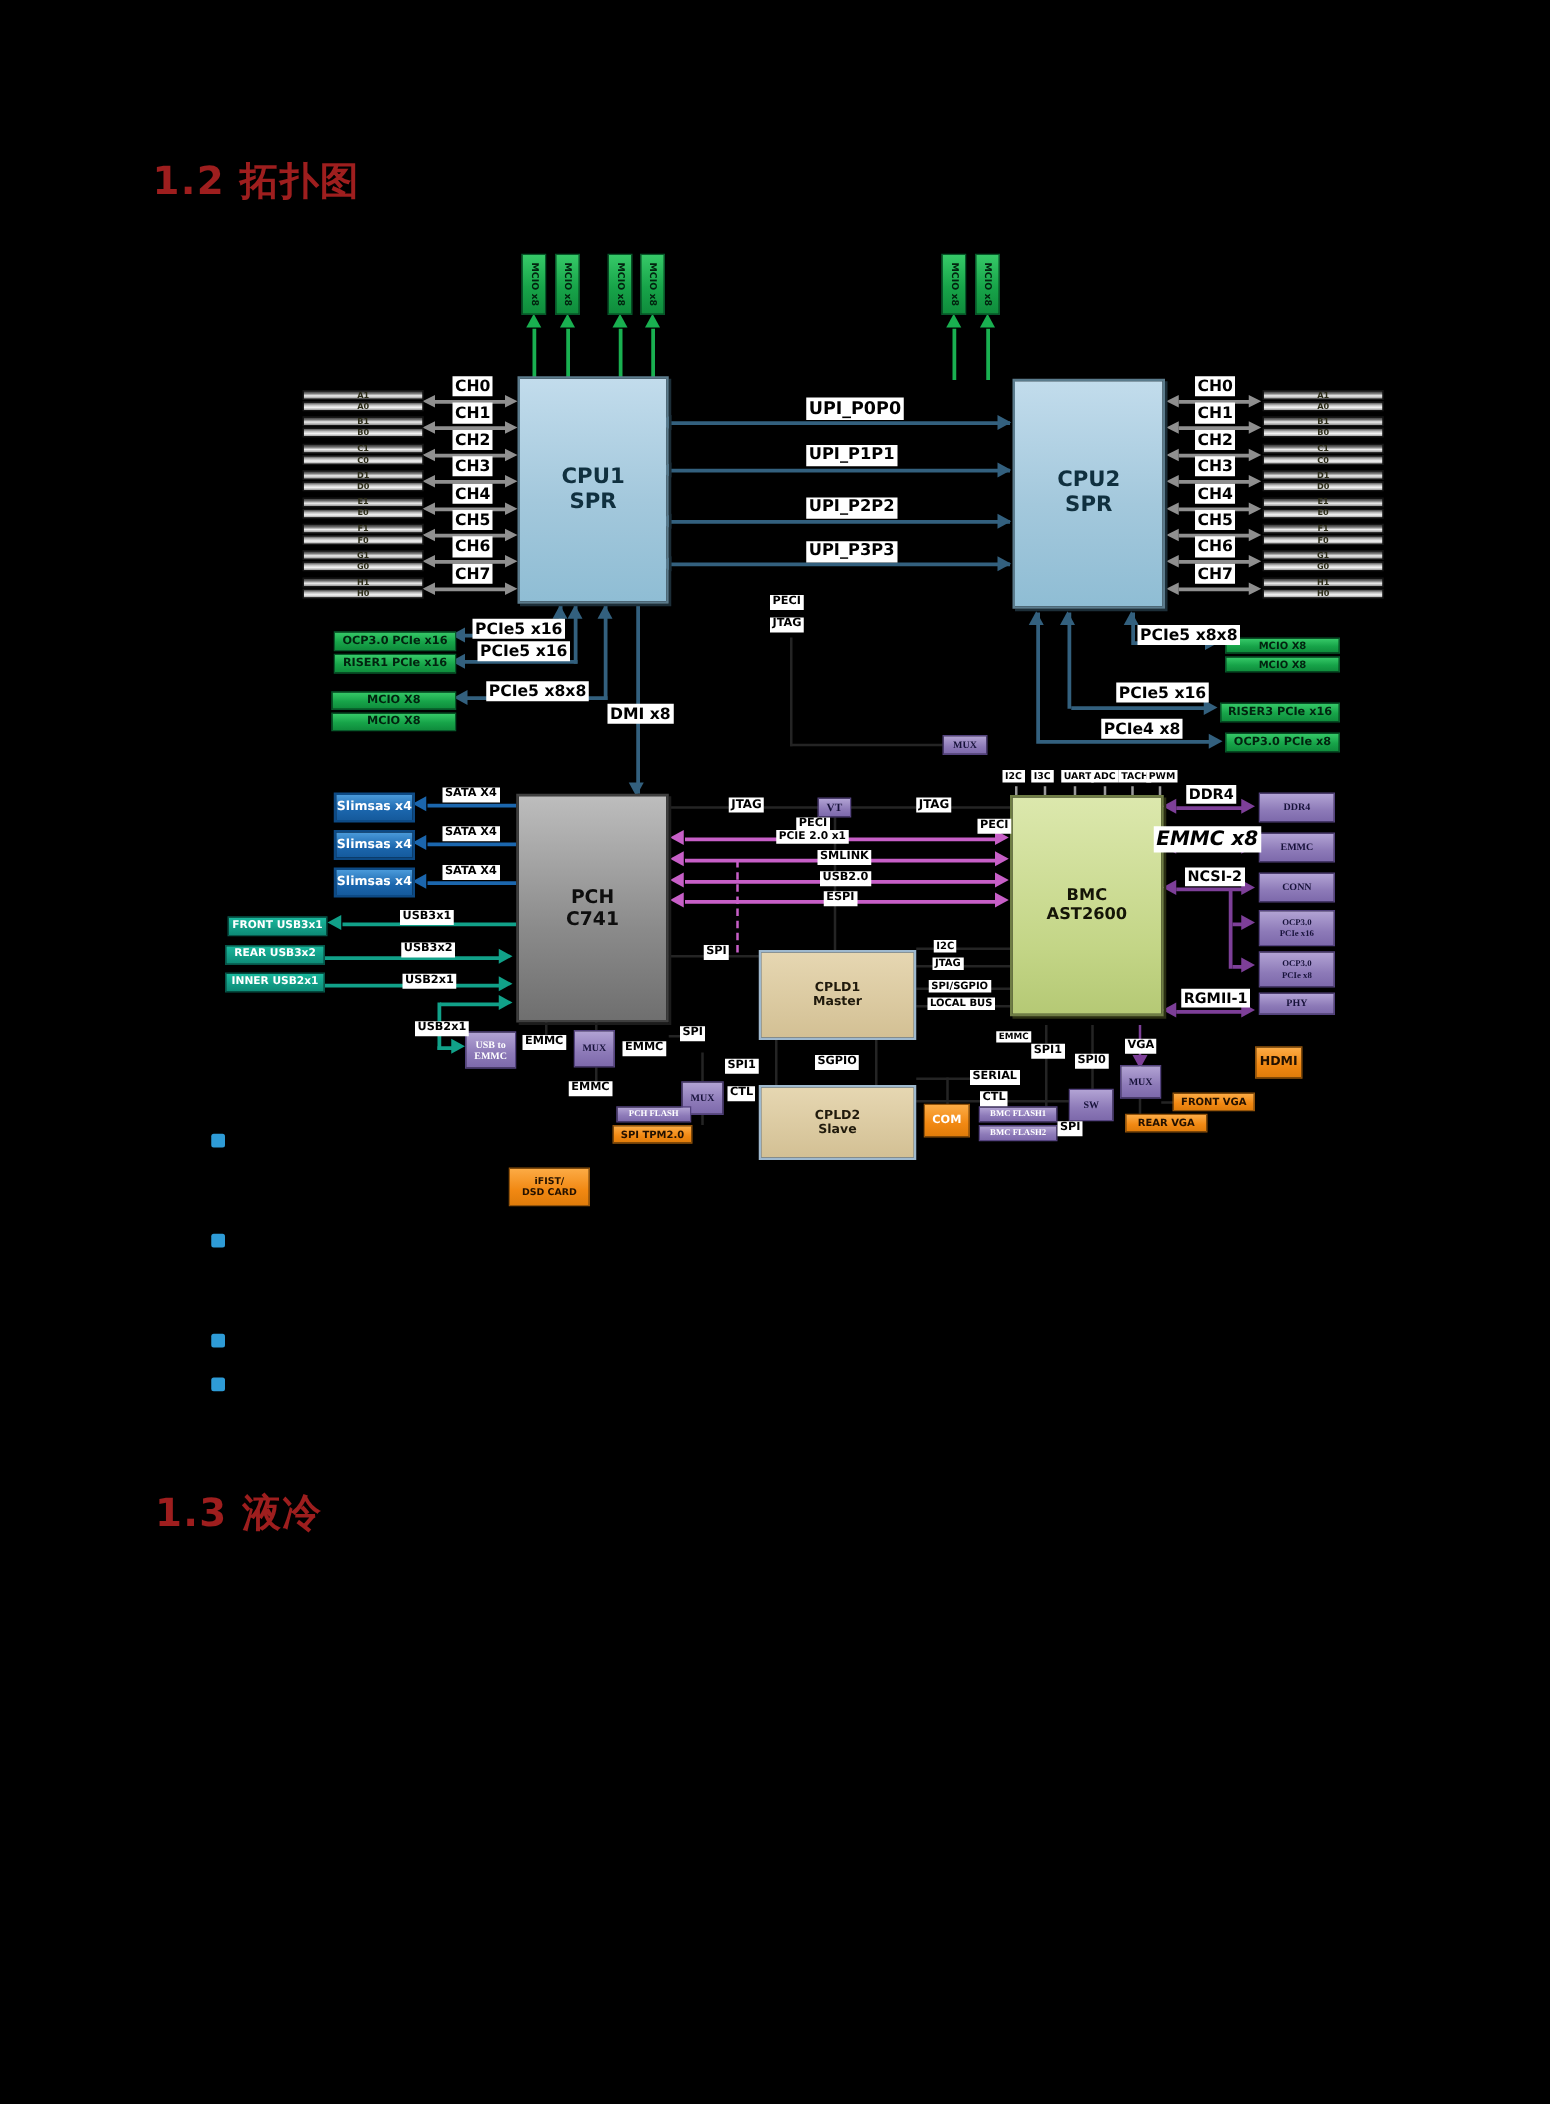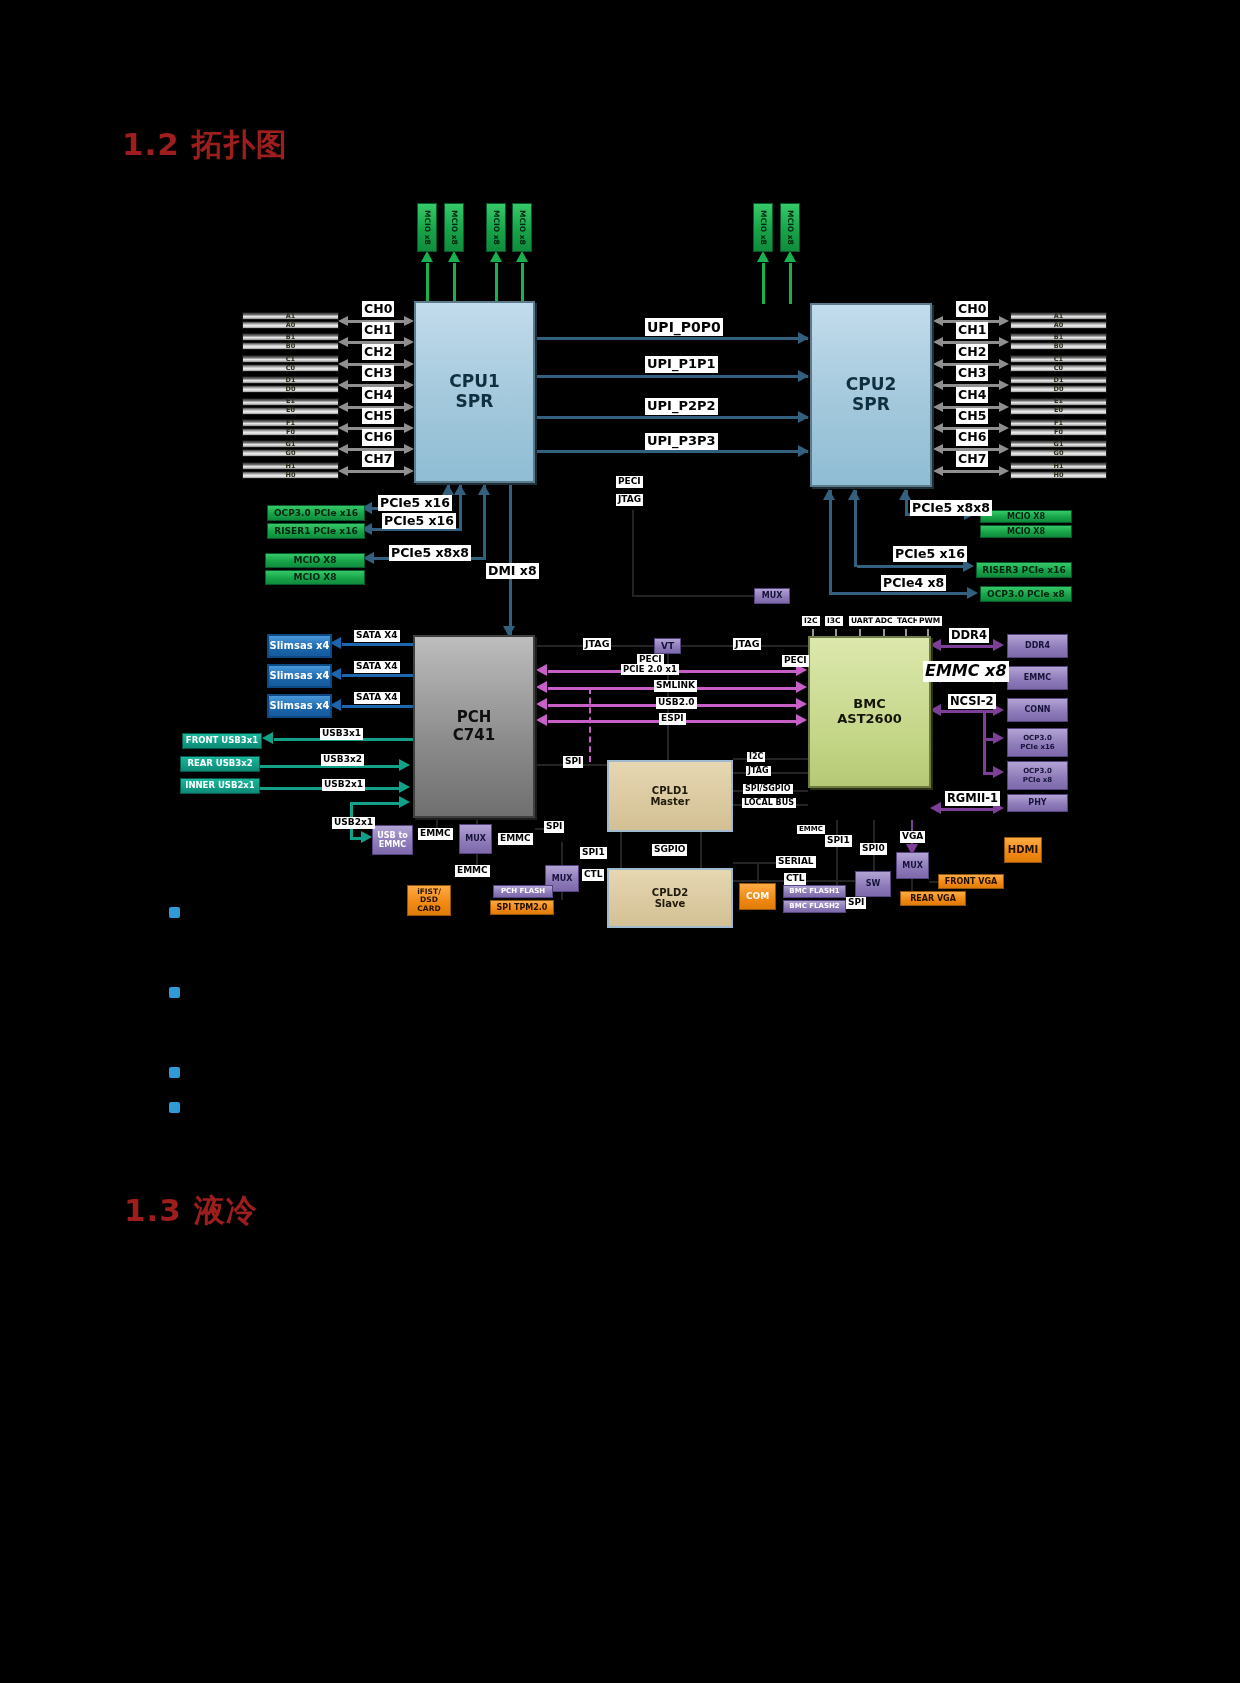--- a/index.html
+++ b/index.html
@@ -11,21 +11,21 @@
        white-space:pre-line;font-weight:bold;line-height:1.15;}
   .cpu{background:linear-gradient(180deg,#c2dcec 0%,#a3c8dc 55%,#8fbdd4 100%);
        border:2px solid #5b7b8c;color:#10303f;box-shadow:2px 2px 0 #1c2e38;}
   .pch{background:linear-gradient(180deg,#bdbdbd,#8a8a8a 60%,#6f6f6f);border:2px solid #3f3f3f;color:#0e0e0e;box-shadow:2px 2px 0 #1c1c1c;}
   .bmc{background:linear-gradient(180deg,#dce8ad,#c3d586 70%,#b5c975);border:2px solid #6f7d45;color:#141407;box-shadow:2px 2px 0 #2a2e12;}
   .cpld{background:linear-gradient(180deg,#e6d7b2,#d3c094);border:2px solid #9fb9ce;color:#201a0c;}
   .g{background:linear-gradient(180deg,#36c968 0%,#17a449 55%,#0f8c3c 100%);border:1px solid #07582a;color:#02230f;font-weight:bold;}
   .gv{writing-mode:vertical-rl;text-orientation:sideways;letter-spacing:0;padding:2px 0;}
   .sb{background:linear-gradient(180deg,#4a9ada,#1b66ad 60%,#155a9c);border:2px solid #0d4a85;color:#fff;}
   .tl{background:linear-gradient(180deg,#19b89d,#0d8a76);border:1px solid #06574a;color:#fff;}
-  .pu{background:linear-gradient(180deg,#b2a3d4,#8d7ab8 60%,#7d69ab);border:1px solid #54437f;color:#17123a;}
+  .pu{background:linear-gradient(180deg,#b2a3d4,#8d7ab8 60%,#7d69ab);border:1px solid #54437f;color:#17123a;font-family:Liberation Serif, serif;}
   .puw{color:#fff;}
   .or{background:linear-gradient(180deg,#fcab45,#f18812 60%,#e07c0a);border:1px solid #94540a;color:#231100;}
   .orw{color:#fff;}
   .wl{background:#fff;color:#000;font-weight:bold;padding:0 2px;white-space:nowrap;line-height:1.3;}
   .dimm{background:linear-gradient(180deg,#383838 0%,#707070 28%,#ededed 60%,#8d8d8d 100%);
         border:1px solid #151515;color:#2c2c18;font-weight:bold;display:flex;align-items:center;justify-content:center;line-height:1;font-size:6.5px;}
   .dimm.lite{background:linear-gradient(180deg,#4a4a4a 0%,#bdbdbd 35%,#f5f5f5 65%,#9d9d9d 100%);}
   .blt{width:11px;height:11px;border-radius:2px;}
   .hd{font-weight:bold;letter-spacing:1px;white-space:nowrap;}
 </style>
@@ -283,21 +283,21 @@
     <div class="box g" style="left: 976px; top: 562px; width: 96px; height: 16px; font-size: 9px;">RISER3  PCIe x16</div>
     <div class="box g" style="left: 980px; top: 586px; width: 92px; height: 16px; font-size: 9px;">OCP3.0  PCIe x8</div>
     <div class="box sb" style="left: 267px; top: 634px; width: 65px; height: 24px; font-size: 10px;">Slimsas x4</div>
     <div class="box sb" style="left: 267px; top: 664px; width: 65px; height: 24px; font-size: 10px;">Slimsas x4</div>
     <div class="box sb" style="left: 267px; top: 694px; width: 65px; height: 24px; font-size: 10px;">Slimsas x4</div>
     <div class="box tl" style="left: 182px; top: 733px; width: 80px; height: 16px; font-size: 8.5px;">FRONT USB3x1</div>
     <div class="box tl" style="left: 180px; top: 756px; width: 80px; height: 16px; font-size: 8.5px;">REAR USB3x2</div>
     <div class="box tl" style="left: 180px; top: 778px; width: 80px; height: 16px; font-size: 8.5px;">INNER USB2x1</div>
     <div class="box pch" style="left: 413px; top: 635px; width: 122px; height: 183px; font-size: 15px;">PCH
 C741</div>
-    <div class="box bmc" style="left: 808px; top: 636px; width: 123px; height: 152px; font-size: 13px;">BMC
+    <div class="box bmc" style="left: 808px; top: 636px; width: 123px; height: 177px; font-size: 13px;">BMC
 AST2600</div>
     <div class="box cpld" style="left: 607px; top: 760px; width: 126px; height: 72px; font-size: 10px;">CPLD1
 Master</div>
     <div class="box cpld" style="left: 607px; top: 868px; width: 126px; height: 60px; font-size: 10px;">CPLD2
 Slave</div>
     <div class="box pu" style="left: 654px; top: 638px; width: 27px; height: 16px; font-size: 9px;">VT</div>
     <div class="box pu" style="left: 754px; top: 588px; width: 36px; height: 16px; font-size: 8px;">MUX</div>
     <div class="box pu puw" style="left: 372px; top: 825px; width: 41px; height: 30px; font-size: 8px;">USB to
 EMMC</div>
     <div class="box pu" style="left: 459px; top: 824px; width: 33px; height: 30px; font-size: 8px;">MUX</div>
@@ -312,21 +312,21 @@
     <div class="box pu" style="left: 1007px; top: 698px; width: 61px; height: 24px; font-size: 8px;">CONN</div>
     <div class="box pu" style="left: 1007px; top: 728px; width: 61px; height: 29px; font-size: 7px;">OCP3.0
 PCIe x16</div>
     <div class="box pu" style="left: 1007px; top: 761px; width: 61px; height: 29px; font-size: 7px;">OCP3.0
 PCIe x8</div>
     <div class="box pu" style="left: 1007px; top: 794px; width: 61px; height: 18px; font-size: 8px; text-align: center;">PHY</div>
     <div class="box or" style="left: 1004px; top: 837px; width: 38px; height: 26px; font-size: 10px;">HDMI</div>
     <div class="box or" style="left: 938px; top: 874px; width: 66px; height: 15px; font-size: 8px;">FRONT VGA</div>
     <div class="box or" style="left: 900px; top: 891px; width: 66px; height: 15px; font-size: 8px;">REAR VGA</div>
     <div class="box or orw" style="left: 739px; top: 883px; width: 37px; height: 27px; font-size: 9px;">COM</div>
-    <div class="box or" style="left: 407px; top: 885px; width: 44px; height: 31px; font-size: 7.5px;">iFIST/
+    <div class="box or" style="left: 407px; top: 934px; width: 65px; height: 31px; font-size: 7.5px;">iFIST/
 DSD CARD</div>
     <div class="box or" style="left: 490px; top: 900px; width: 64px; height: 15px; font-size: 8px;">SPI TPM2.0</div>
     <div class="wl" style="left: 645px; top: 318px; font-size: 14px;">UPI_P0P0</div>
     <div class="wl" style="left: 645px; top: 356px; font-size: 13px;">UPI_P1P1</div>
     <div class="wl" style="left: 645px; top: 398px; font-size: 13px;">UPI_P2P2</div>
     <div class="wl" style="left: 645px; top: 433px; font-size: 13px;">UPI_P3P3</div>
     <div class="wl" style="left: 616px; top: 476px; font-size: 9px;">PECI</div>
     <div class="wl" style="left: 616px; top: 494px; font-size: 9px;">JTAG</div>
     <div class="wl" style="left: 378px; top: 495px; font-size: 12.5px;">PCIe5 x16</div>
     <div class="wl" style="left: 382px; top: 513px; font-size: 12.5px;">PCIe5 x16</div>

